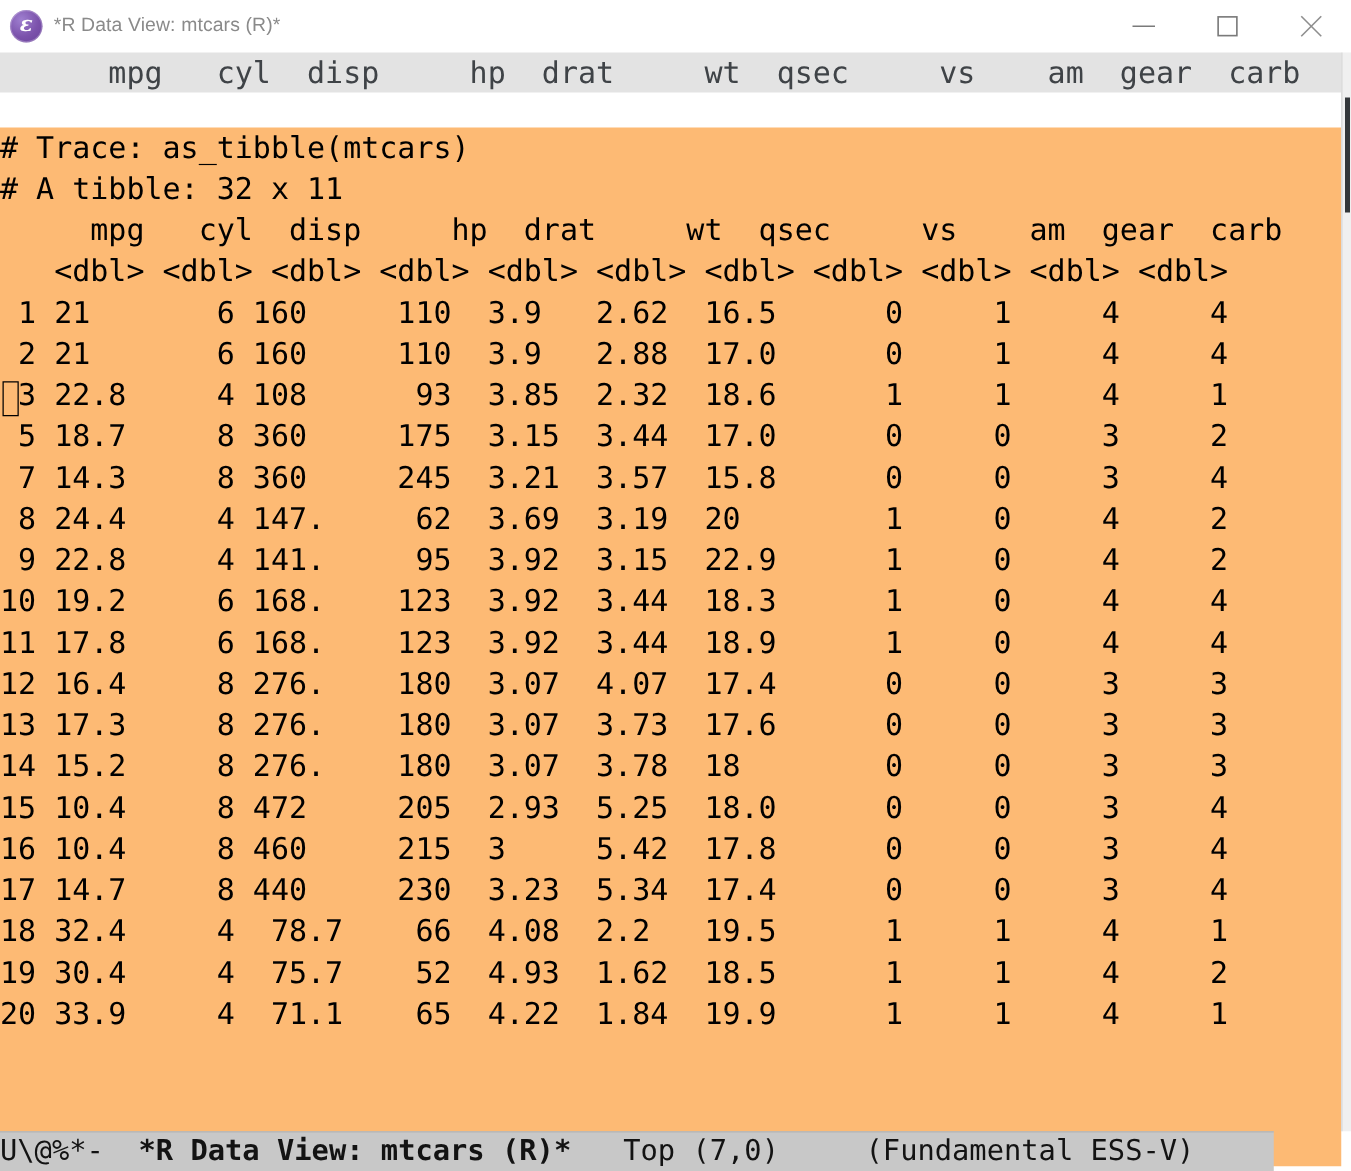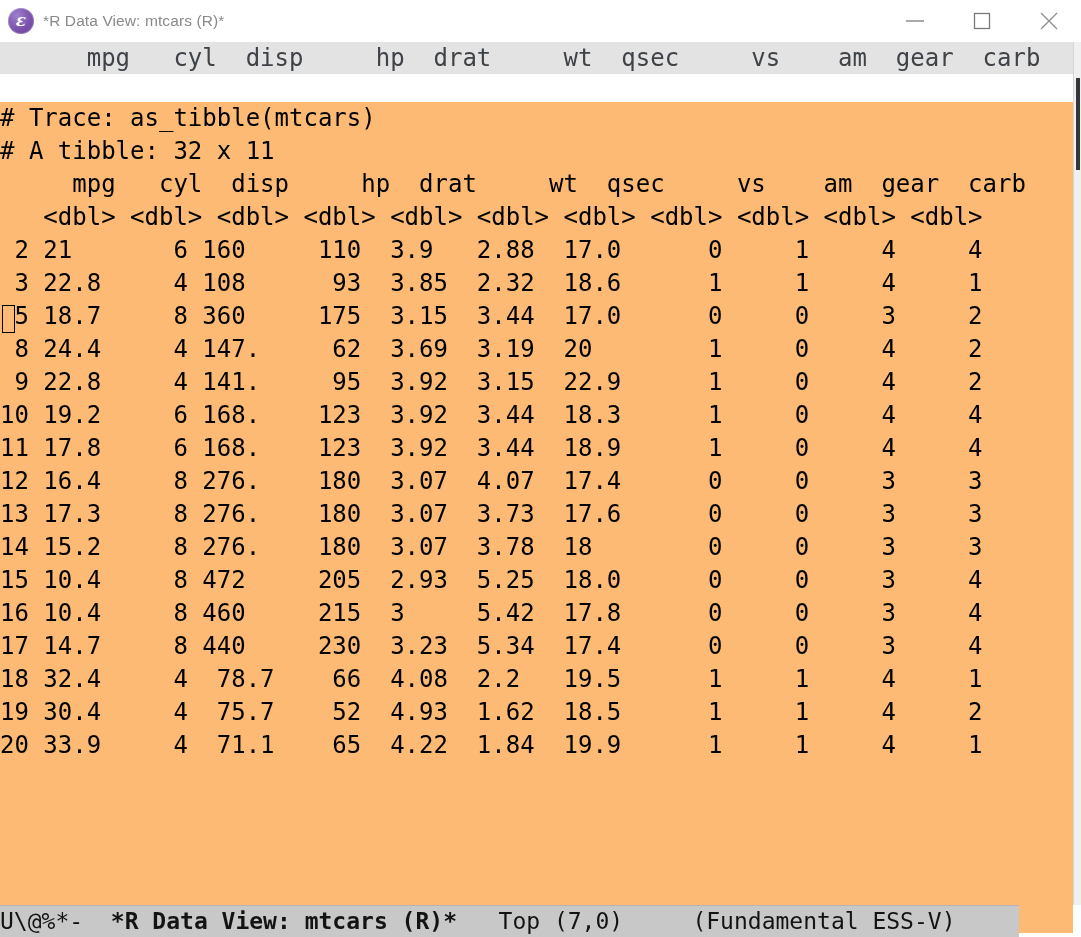--- a/index.html
+++ b/index.html
@@ -171,23 +171,25 @@
   </div>
 </div>
 
 <div class="sticky-header">      mpg   cyl  disp     hp  drat     wt  qsec     vs    am  gear  carb</div>
 
 <div class="buffer">
   <span class="line"># Trace: as_tibble(mtcars)</span>
   <span class="line"># A tibble: 32 x 11</span>
   <span class="line">     mpg   cyl  disp     hp  drat     wt  qsec     vs    am  gear  carb</span>
   <span class="line">   &lt;dbl&gt; &lt;dbl&gt; &lt;dbl&gt; &lt;dbl&gt; &lt;dbl&gt; &lt;dbl&gt; &lt;dbl&gt; &lt;dbl&gt; &lt;dbl&gt; &lt;dbl&gt; &lt;dbl&gt;</span>
+  <span class="line"> 1 21       6 160     110  3.9   2.62  16.5      0     1     4     4</span>
   <span class="line"> 2 21       6 160     110  3.9   2.88  17.0      0     1     4     4</span>
   <span class="line"> 3 22.8     4 108      93  3.85  2.32  18.6      1     1     4     1</span>
   <span class="line"> 5 18.7     8 360     175  3.15  3.44  17.0      0     0     3     2</span>
+  <span class="line"> 7 14.3     8 360     245  3.21  3.57  15.8      0     0     3     4</span>
   <span class="line"> 8 24.4     4 147.     62  3.69  3.19  20        1     0     4     2</span>
   <span class="line"> 9 22.8     4 141.     95  3.92  3.15  22.9      1     0     4     2</span>
   <span class="line">10 19.2     6 168.    123  3.92  3.44  18.3      1     0     4     4</span>
   <span class="line">11 17.8     6 168.    123  3.92  3.44  18.9      1     0     4     4</span>
   <span class="line">12 16.4     8 276.    180  3.07  4.07  17.4      0     0     3     3</span>
   <span class="line">13 17.3     8 276.    180  3.07  3.73  17.6      0     0     3     3</span>
   <span class="line">14 15.2     8 276.    180  3.07  3.78  18        0     0     3     3</span>
   <span class="line">15 10.4     8 472     205  2.93  5.25  18.0      0     0     3     4</span>
   <span class="line">16 10.4     8 460     215  3     5.42  17.8      0     0     3     4</span>
   <span class="line">17 14.7     8 440     230  3.23  5.34  17.4      0     0     3     4</span>

